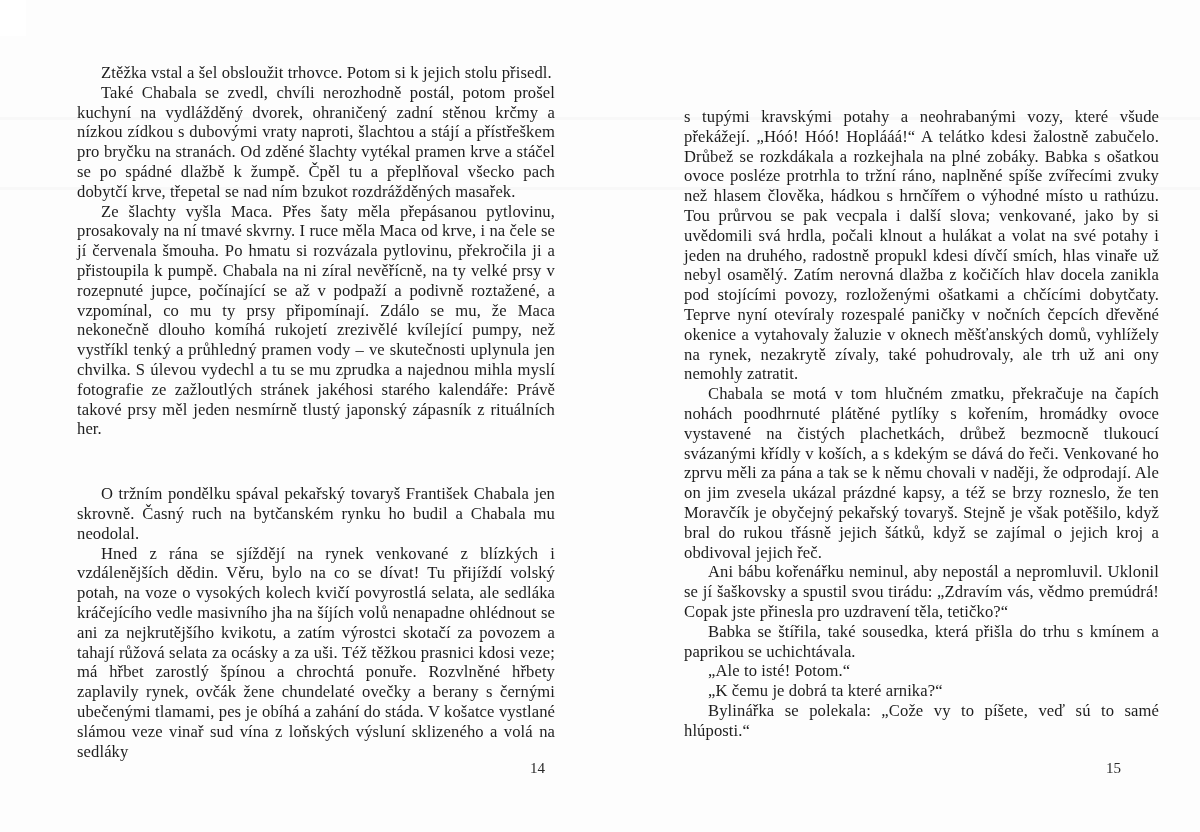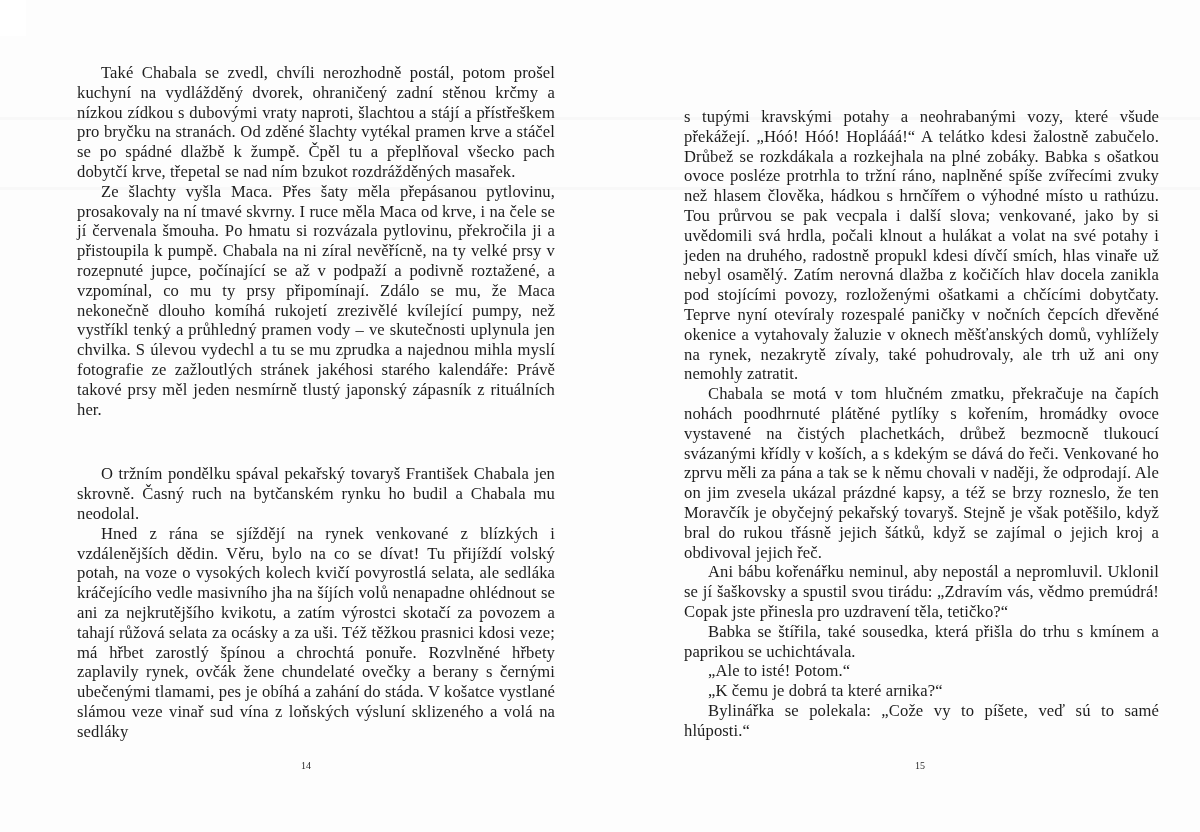--- a/index.html
+++ b/index.html
@@ -51,37 +51,38 @@
     margin: 0;
     padding: 0;
     text-indent: 24px;
   }
   .page-col p.noindent { text-indent: 0; margin-top: 44px; }
   .page-col p.section-break { margin-top: 45px; }
   .folio {
     position: absolute;
     top: 760px;
     width: 478px;
-    text-align: center;
-    font-size: 10px;
+    text-align: right;
+    font-size: 15px;
     color: #2a2a2a;
   }
   .folio.left  { left: 67px; }
-  .folio.right { left: 681px; }
+  .folio.right { left: 643px; }
 </style>
 </head>
 <body>
 
 <div class="spread">
 
   <div class="corner-light"></div>
   <div class="artifact a1"></div>
   <div class="artifact a2"></div>
 
   <div class="page-col left">
+    <p>Ztěžka vstal a šel obsloužit trhovce. Potom si k jejich stolu přisedl.</p>
     <p>Také Chabala se zvedl, chvíli nerozhodně postál, potom prošel kuchyní na vydlážděný dvorek, ohraničený zadní stěnou krčmy a nízkou zídkou s dubovými vraty naproti, šlachtou a stájí a přístřeškem pro bryčku na stranách. Od zděné šlachty vytékal pramen krve a stáčel se po spádné dlažbě k žumpě. Čpěl tu a přeplňoval všecko pach dobytčí krve, třepetal se nad ním bzukot rozdrážděných masařek.</p>
     <p>Ze šlachty vyšla Maca. Přes šaty měla přepásanou pytlovinu, prosakovaly na ní tmavé skvrny. I ruce měla Maca od krve, i na čele se jí červenala šmouha. Po hmatu si rozvázala pytlovinu, překročila ji a přistoupila k pumpě. Chabala na ni zíral nevěřícně, na ty velké prsy v rozepnuté jupce, počínající se až v podpaží a podivně roztažené, a vzpomínal, co mu ty prsy připomínají. Zdálo se mu, že Maca nekonečně dlouho komíhá rukojetí zrezivělé kvílející pumpy, než vystříkl tenký a průhledný pramen vody – ve skutečnosti uplynula jen chvilka. S úlevou vydechl a tu se mu zprudka a najednou mihla myslí fotografie ze zažloutlých stránek jakéhosi starého kalendáře: Právě takové prsy měl jeden nesmírně tlustý japonský zápasník z rituálních her.</p>
     <p class="section-break">O tržním pondělku spával pekařský tovaryš František Chabala jen skrovně. Časný ruch na bytčanském rynku ho budil a Chabala mu neodolal.</p>
     <p>Hned z rána se sjíždějí na rynek venkované z blízkých i vzdálenějších dědin. Věru, bylo na co se dívat! Tu přijíždí volský potah, na voze o vysokých kolech kvičí povyrostlá selata, ale sedláka kráčejícího vedle masivního jha na šíjích volů nenapadne ohlédnout se ani za nejkrutějšího kvikotu, a zatím výrostci skotačí za povozem a tahají růžová selata za ocásky a za uši. Též těžkou prasnici kdosi veze; má hřbet zarostlý špínou a chrochtá ponuře. Rozvlněné hřbety zaplavily rynek, ovčák žene chundelaté ovečky a berany s černými ubečenými tlamami, pes je obíhá a zahání do stáda. V košatce vystlané slámou veze vinař sud vína z loňských výsluní sklizeného a volá na sedláky</p>
   </div>
 
   <div class="page-col right">
     <p class="noindent">s tupými kravskými potahy a neohrabanými vozy, které všude překážejí. „Hóó! Hóó! Hoplááá!“ A telátko kdesi žalostně zabučelo. Drůbež se rozkdákala a rozkejhala na plné zobáky. Babka s ošatkou ovoce posléze protrhla to tržní ráno, naplněné spíše zvířecími zvuky než hlasem člověka, hádkou s hrnčířem o výhodné místo u rathúzu. Tou průrvou se pak vecpala i další slova; venkované, jako by si uvědomili svá hrdla, počali klnout a hulákat a volat na své potahy i jeden na druhého, radostně propukl kdesi dívčí smích, hlas vinaře už nebyl osamělý. Zatím nerovná dlažba z kočičích hlav docela zanikla pod stojícími povozy, rozloženými ošatkami a chčícími dobytčaty. Teprve nyní otevíraly rozespalé paničky v nočních čepcích dřevěné okenice a vytahovaly žaluzie v oknech měšťanských domů, vyhlížely na rynek, nezakrytě zívaly, také pohudrovaly, ale trh už ani ony nemohly zatratit.</p>
     <p>Chabala se motá v tom hlučném zmatku, překračuje na čapích nohách poodhrnuté plátěné pytlíky s kořením, hromádky ovoce vystavené na čistých plachetkách, drůbež bezmocně tlukoucí svázanými křídly v koších, a s kdekým se dává do řeči. Venkované ho zprvu měli za pána a tak se k němu chovali v naději, že odprodají. Ale on jim zvesela ukázal prázdné kapsy, a též se brzy rozneslo, že ten Moravčík je obyčejný pekařský tovaryš. Stejně je však potěšilo, když bral do rukou třásně jejich šátků, když se zajímal o jejich kroj a obdivoval jejich řeč.</p>
     <p>Ani bábu kořenářku neminul, aby nepostál a nepromluvil. Uklonil se jí šaškovsky a spustil svou tirádu: „Zdravím vás, vědmo premúdrá! Copak jste přinesla pro uzdravení těla, tetičko?“</p>

